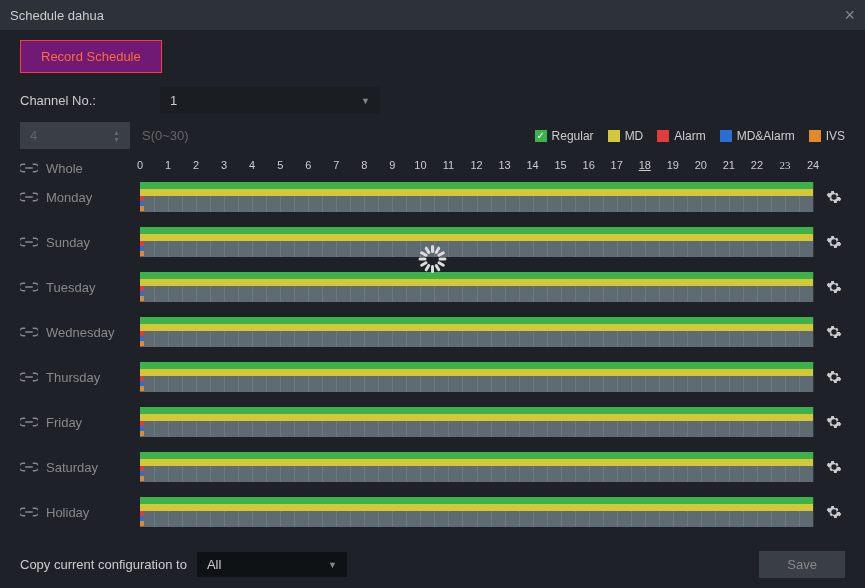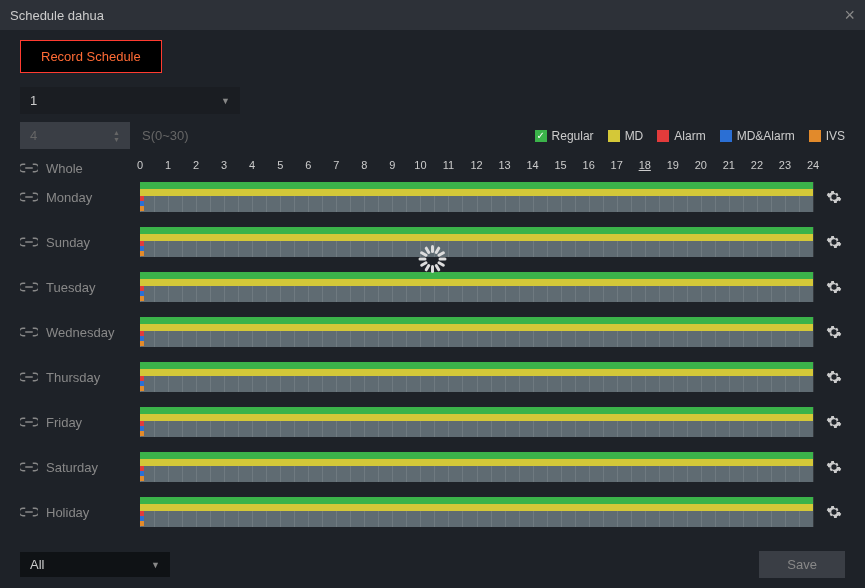--- a/index.html
+++ b/index.html
@@ -1,21 +1,21 @@
 <!DOCTYPE html>
 <html><head>
 <meta charset="utf-8">
 <style>
 *{box-sizing:border-box;margin:0;padding:0;font-family:Arial,sans-serif}
 body{background:#1e2228;width:865px;height:588px;overflow:hidden;position:relative}
 .titlebar{height:30px;background:#2d3138;display:flex;align-items:center;padding:0 10px;color:#ccc;font-size:13px;justify-content:space-between}
 .close-x{color:#888;font-size:18px;cursor:pointer}
 .tabs{display:flex;gap:10px;padding:10px 20px}
 .tab{padding:8px 20px;font-size:13px;border:1px solid transparent;cursor:pointer}
-.tab.active{color:#ff6b35;border:1px solid #ff3b30;background:#000000}
+.tab.active{color:#ff6b35;border:1px solid #ff3b30;background:#701a75}
 .tab.inactive{color:#aaa;background:#4a4e55;border:1px solid #ff3b30}
 .row{display:flex;align-items:center;padding:4px 20px;font-size:13px;color:#ccc}
 .label{width:140px;color:#ccc}
 .label.dim{color:#666}
 .select{background:#1a1d22;color:#ccc;border:none;padding:6px 10px;width:220px;font-size:13px;display:flex;justify-content:space-between;align-items:center}
 .select.disabled{background:#3a3e45;color:#666;width:110px}
 .caret{font-size:9px;color:#888}
 .spinner-arrows{display:flex;flex-direction:column;font-size:7px;color:#666;margin-left:auto}
 .range-hint{color:#666;margin-left:12px;font-size:13px}
 .legend{display:flex;gap:14px;margin-left:auto;font-size:12px;align-items:center}
@@ -57,20 +57,21 @@
 <div class="titlebar">
   <span>Schedule dahua</span>
   <span class="close-x">×</span>
 </div>
 
 <div class="tabs">
   <div class="tab active">Record Schedule</div>
 </div>
 
 <div class="row">
+  <div class="label">Channel No.:</div>
   <div class="select">
     <span>1</span>
     <span class="caret">▼</span>
   </div>
 </div>
 
 <div class="row">
   <div class="select disabled">
     <span>4</span>
     <span class="spinner-arrows">▲<br>▼</span>
@@ -127,21 +128,21 @@
         <span style="left: 54.1667%;">13</span>
         <span style="left: 58.3333%;">14</span>
         <span style="left: 62.5%;">15</span>
         <span style="left: 66.6667%;">16</span>
         <span style="left: 70.8333%;">17</span>
         <span style="left: 75%; text-decoration: underline;">18</span>
         <span style="left: 79.1667%;">19</span>
         <span style="left: 83.3333%;">20</span>
         <span style="left: 87.5%;">21</span>
         <span style="left: 91.6667%;">22</span>
-        <span style="left: 95.8333%;">23</span>
+        <span style="left: 95.8333%; font-family: Liberation Serif, serif;">23</span>
         <span style="left: 100%;">24</span>
       </div>
     <div style="width:32px"></div>
   </div>
   <div id="days-container">
       <div class="day-row">
         <div class="day-col">
           <span class="link-icon">
             <svg viewBox="0 0 24 12">
               <path d="M7 1H4a5 5 0 000 10h3M17 1h3a5 5 0 010 10h-3M7 6h10" stroke="#888" stroke-width="2" fill="none"></path>
@@ -721,20 +722,21 @@
         <div class="gear">
           <svg viewBox="0 0 24 24" fill="#ccc">
             <path d="M12 8a4 4 0 100 8 4 4 0 000-8zm9 4a7 7 0 01-.1 1.2l2 1.6-2 3.4-2.4-1a7 7 0 01-2 1.2l-.4 2.6h-4l-.4-2.6a7 7 0 01-2-1.2l-2.4 1-2-3.4 2-1.6A7 7 0 013 12a7 7 0 01.1-1.2l-2-1.6 2-3.4 2.4 1a7 7 0 012-1.2L7.9 3h4l.4 2.6a7 7 0 012 1.2l2.4-1 2 3.4-2 1.6c.1.4.1.8.1 1.2z"></path>
           </svg>
         </div>
       </div>
     </div>
 </div>
 
 <div class="footer">
+  <span class="footer-label">Copy current configuration to</span>
   <div class="footer-select">
     <span>All</span>
     <span class="caret">▼</span>
   </div>
   <div class="footer-spacer"></div>
   <button class="btn">Save</button>
 </div>
 
 <div class="spinner" id="spinner">
     <div style="transform: rotate(0deg); animation-delay: -1s;"></div>

